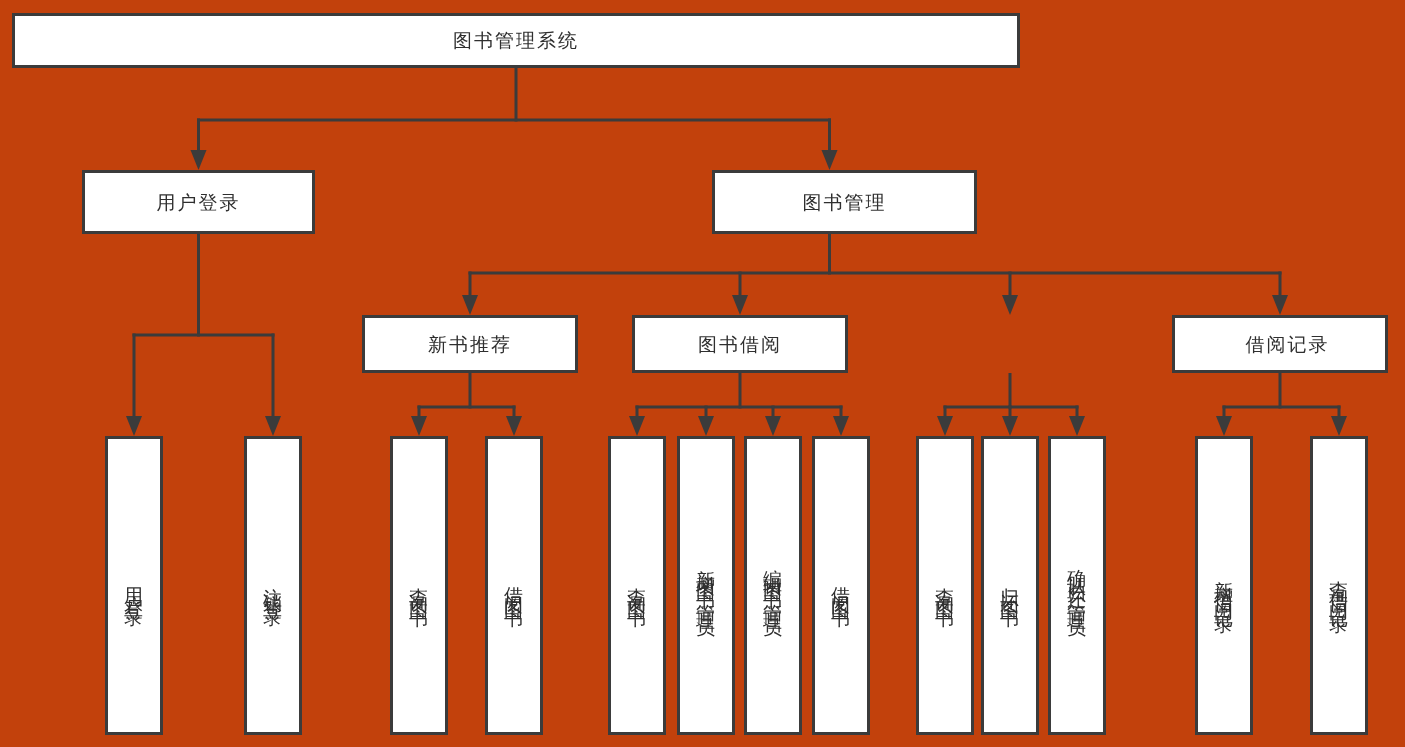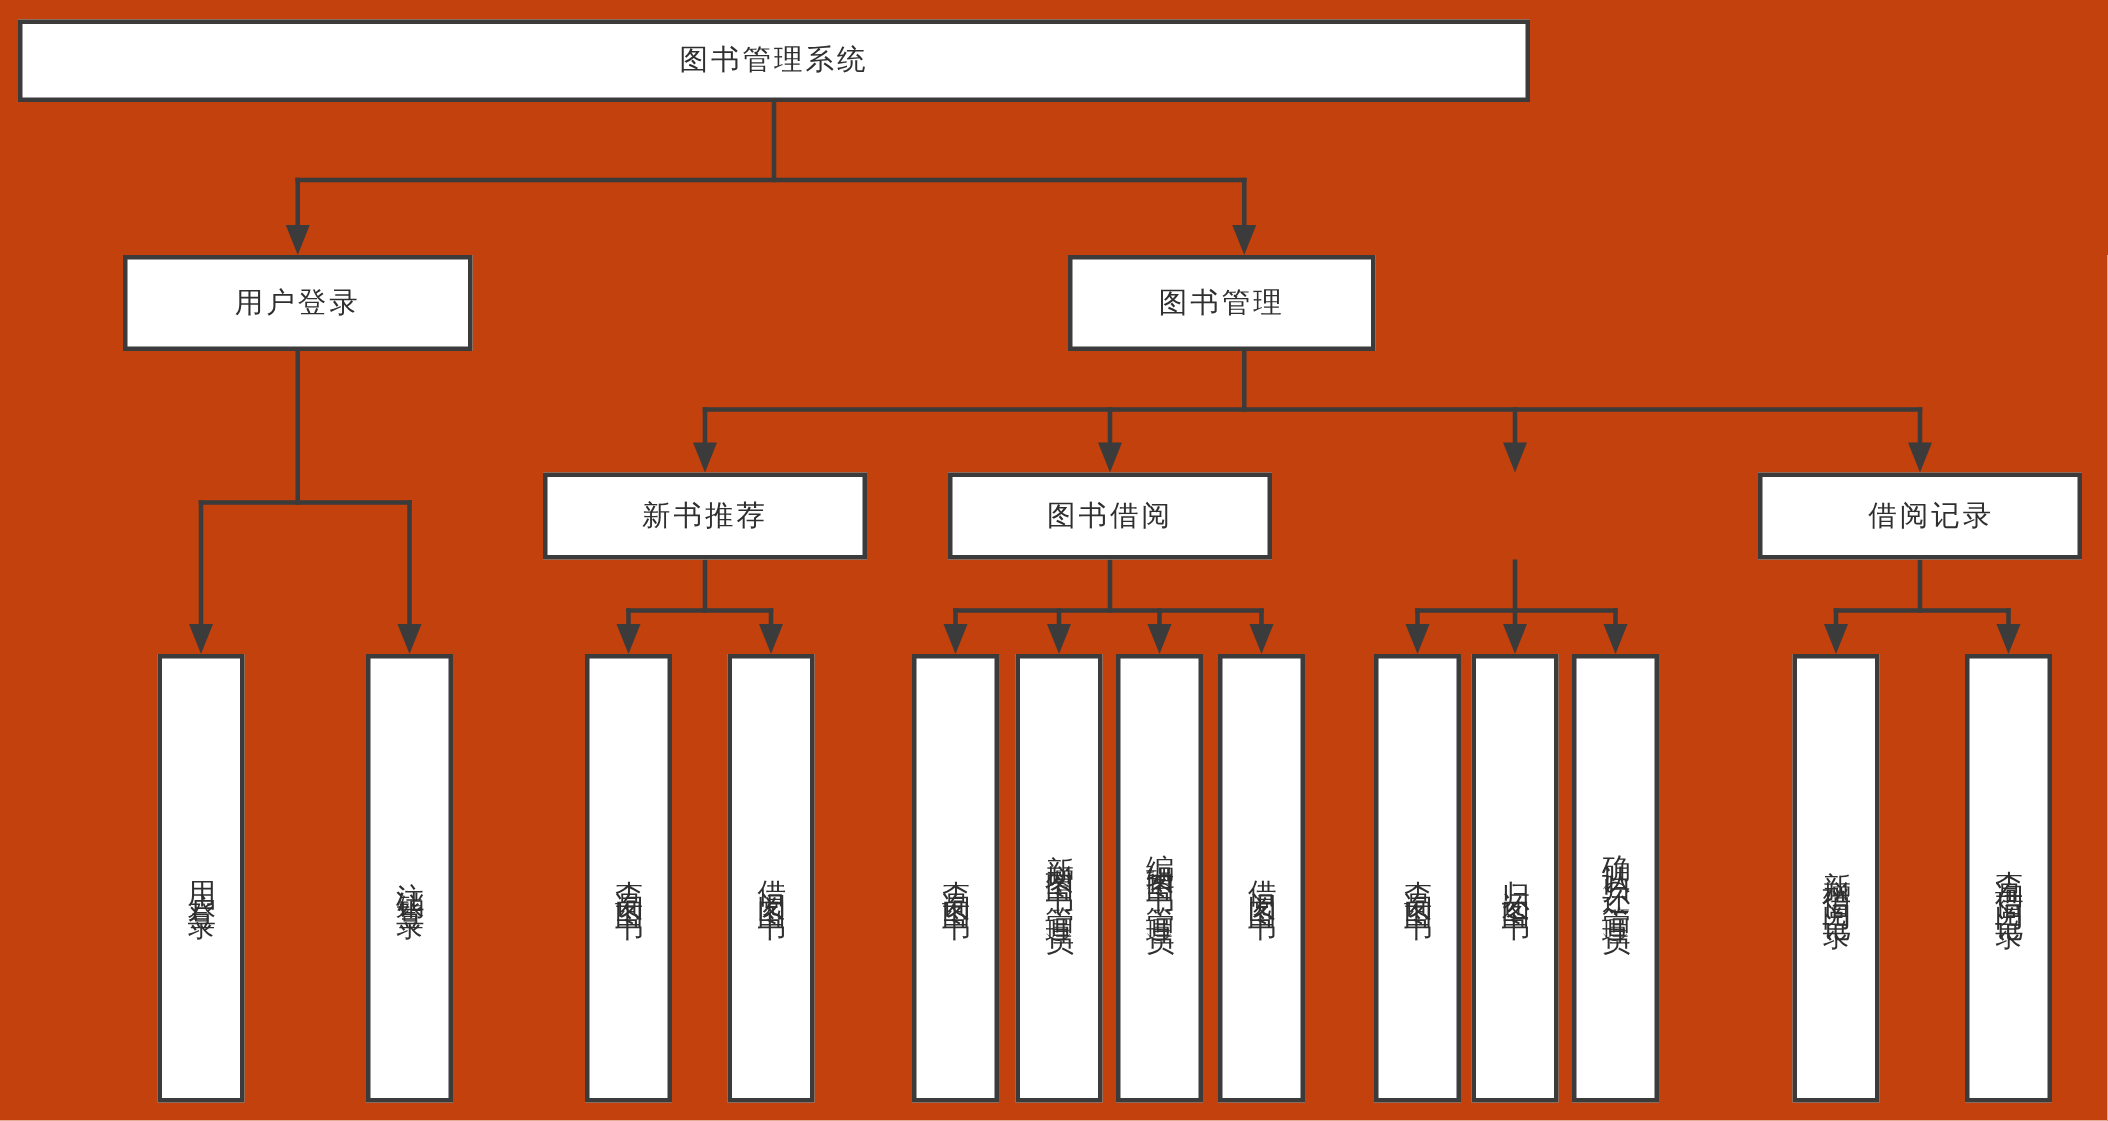--- a/index.html
+++ b/index.html
@@ -127,21 +127,21 @@
     <path class="ln" d="M1222.5,407 L1340.5,407"></path>
     <path class="ln" d="M1224,405.5 L1224,420"></path>
     <path class="ln" d="M1339,405.5 L1339,420"></path>
     <polygon class="arrow" points="1216,416 1232,416 1224,436"></polygon>
     <polygon class="arrow" points="1331,416 1347,416 1339,436"></polygon>
   </svg>
 
   <div class="box hbox" style="left:12px; top:13px; width:1008px; height:55px;">图书管理系统</div>
 
   <div class="box hbox" style="left:82px; top:170px; width:233px; height:64px;">用户登录</div>
-  <div class="box hbox" style="left:712px; top:170px; width:205px; height:64px;">图书管理</div>
+  <div class="box hbox" style="left:712px; top:170px; width:265px; height:64px;">图书管理</div>
 
   <div class="box hbox" style="left:362px; top:315px; width:216px; height:58px;">新书推荐</div>
   <div class="box hbox" style="left:632px; top:315px; width:216px; height:58px;">图书借阅</div>
   <div class="box hbox" style="left:1172px; top:315px; width:216px; height:58px;padding-left:15px;">借阅记录</div>
 
   <div class="box leaf" style="left:105px; top:436px; width:58px; height:299px;">用户登录</div>
   <div class="box leaf" style="left:244px; top:436px; width:58px; height:299px;">注销登录</div>
 
   <div class="box leaf" style="left:390px; top:436px; width:58px; height:299px;">查询图书</div>
   <div class="box leaf" style="left:485px; top:436px; width:58px; height:299px;">借阅图书</div>

